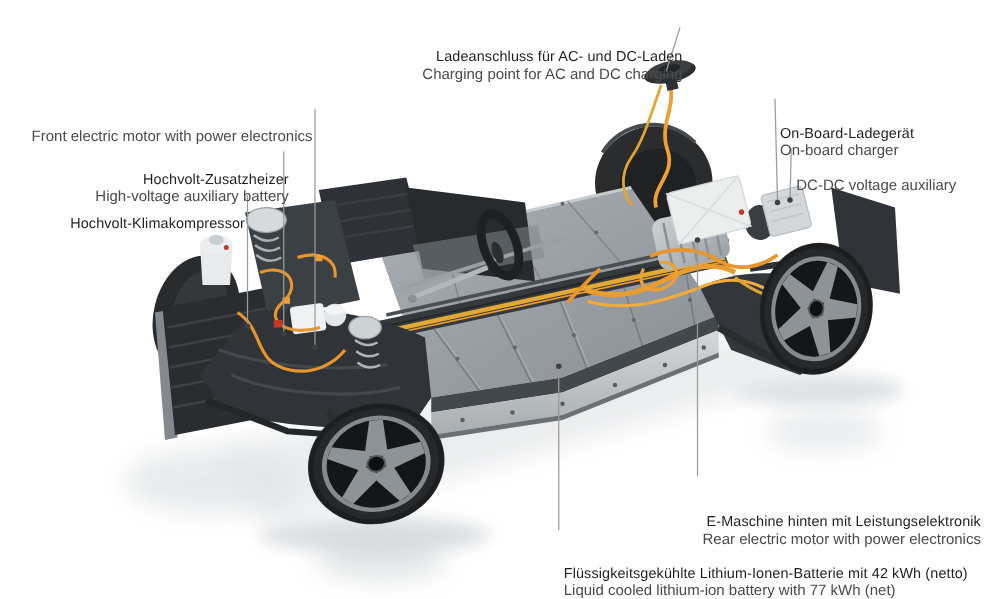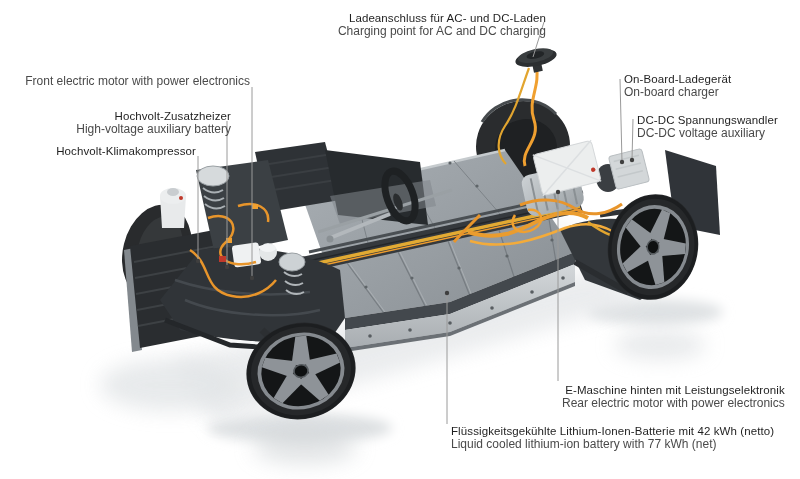--- a/index.html
+++ b/index.html
@@ -1,21 +1,21 @@
 <!DOCTYPE html>
 <html><head>
 <meta charset="utf-8">
 <style>
   html,body{margin:0;padding:0;background:#ffffff;}
   .stage{
     position:relative;width:800px;height:479px;background:#ffffff;overflow:hidden;
     font-family:"Liberation Sans","DejaVu Sans",sans-serif;
   }
   .car-svg{position:absolute;left:0;top:0;width:800px;height:479px;}
-  .callout{position:absolute;z-index:5;pointer-events:none;}
+  .callout{position:absolute;z-index:5;pointer-events:none;margin-top:28px;}
   .callout .de{
     font-size:11.5px;line-height:13px;color:#1f1f1f;letter-spacing:.1px;white-space:nowrap;
   }
   .callout .en{
     font-size:12px;line-height:12px;color:#4a4a4a;white-space:nowrap;
   }
   .align-right{text-align:right;}
   .align-left{text-align:left;}
 </style>
 </head>
@@ -299,21 +299,20 @@
   <div class="callout align-right" style="right:604px;top:145px;">
     <div class="de">Hochvolt-Klimakompressor</div>
   </div>
 
   <div class="callout align-left" style="left:624px;top:73px;">
     <div class="de">On-Board-Ladegerät</div>
     <div class="en">On-board charger</div>
   </div>
 
   <div class="callout align-left" style="left:637px;top:114px;">
-    <div class="de">DC-DC Spannungswandler</div>
     <div class="en">DC-DC voltage auxiliary</div>
   </div>
 
   <div class="callout align-left" style="left:562px;top:384px;text-align:right;">
     <div class="de">E-Maschine hinten mit Leistungselektronik</div>
     <div class="en">Rear electric motor with power electronics</div>
   </div>
 
   <div class="callout align-left" style="left:451px;top:425px;">
     <div class="de">Flüssigkeitsgekühlte Lithium-Ionen-Batterie mit 42 kWh (netto)</div>

